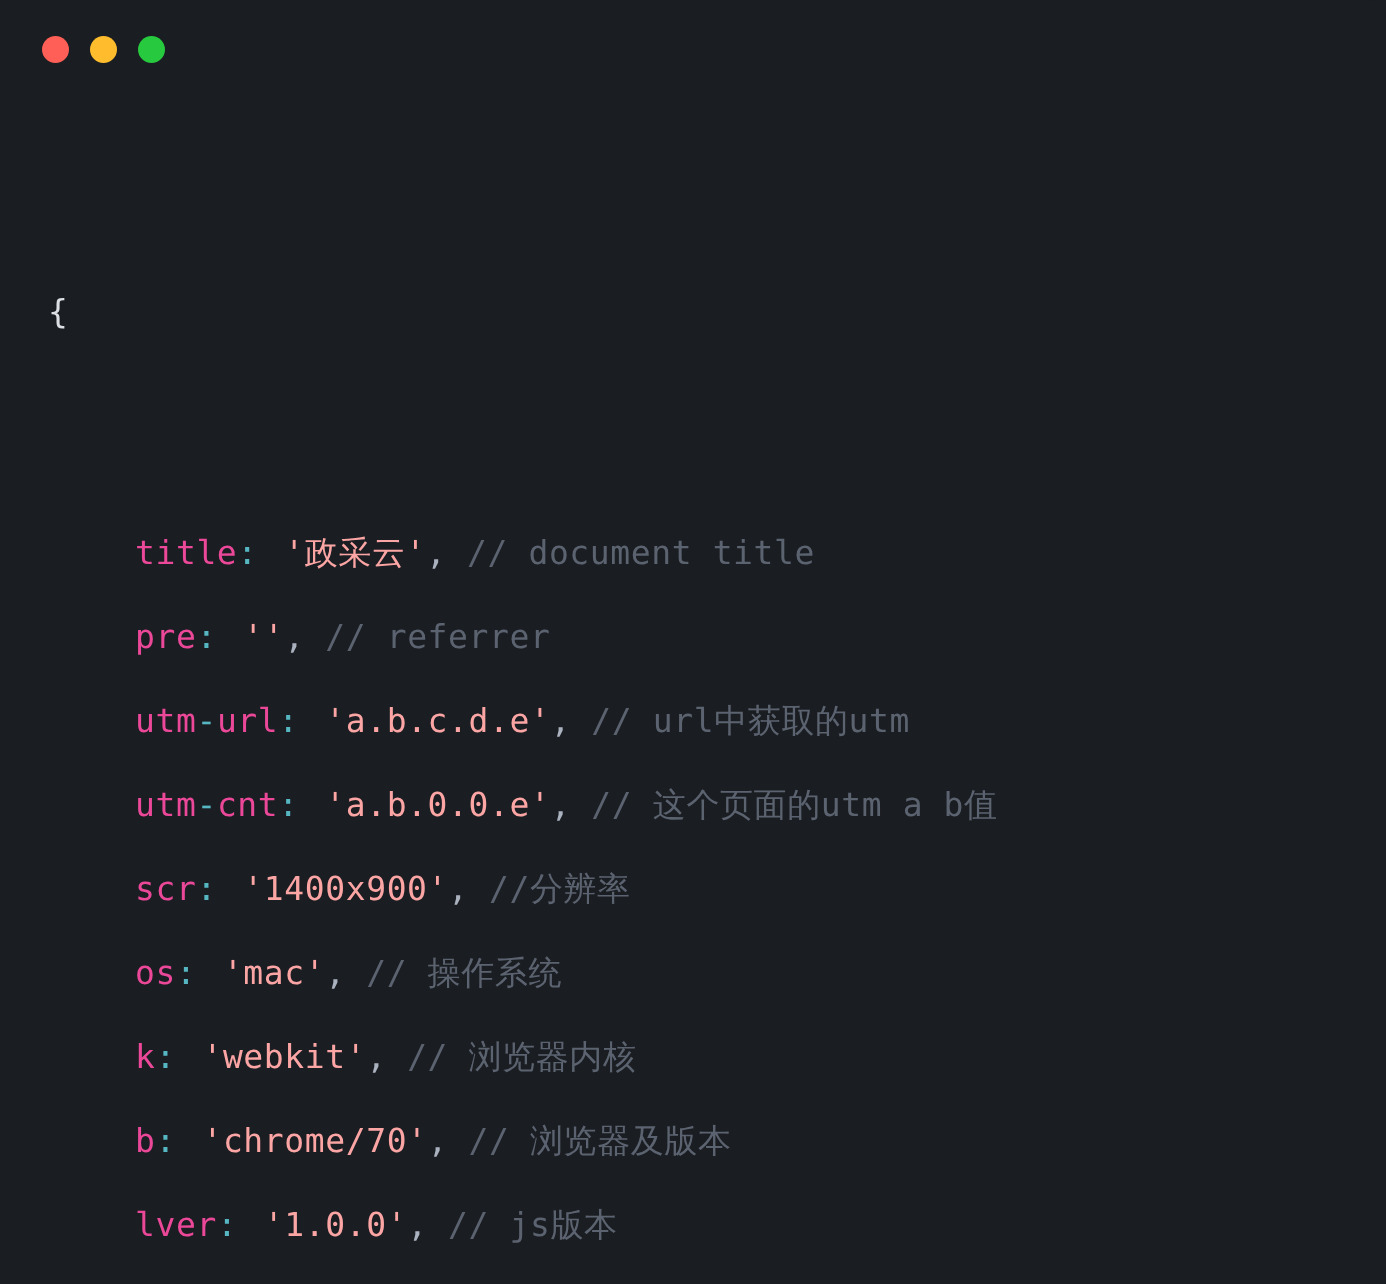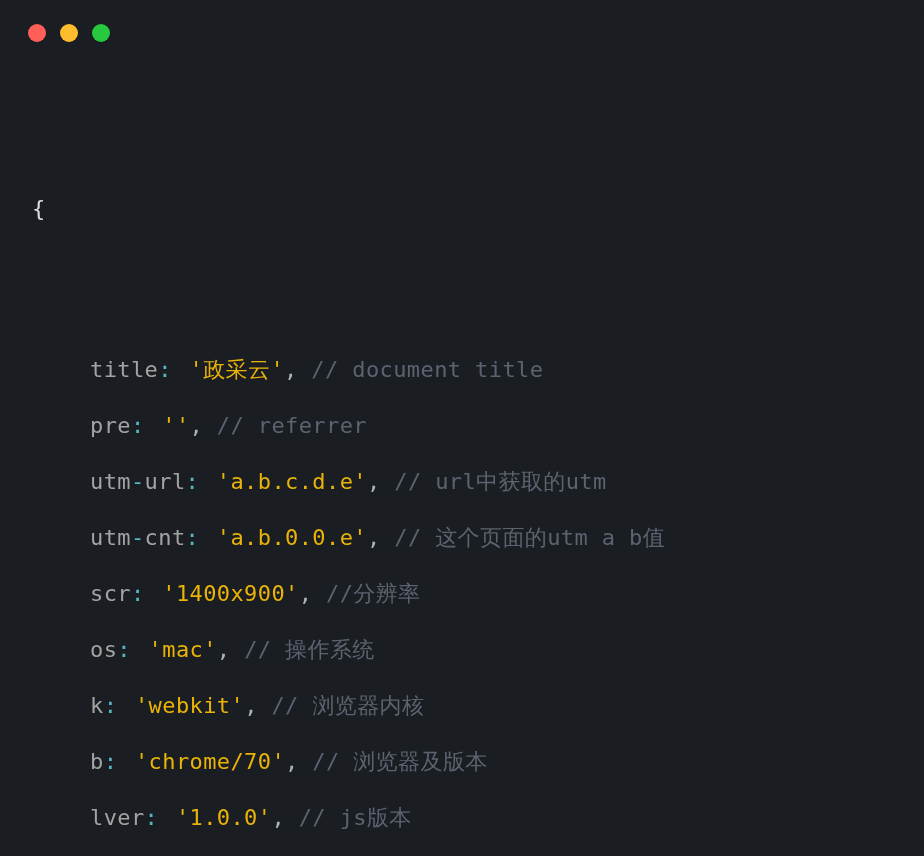--- a/index.html
+++ b/index.html
@@ -44,24 +44,24 @@
     white-space: pre;
     letter-spacing: 0.4px;
   }
   .line {
     height: 56px;
     display: flex;
     align-items: center;
   }
   .indent { padding-left: 58px; }
   .brace { color: #dcdfe4; }
-  .key { color: #a3a3a3; }
+  .key { color: #ec4899; }
   .dash { color: #56b6c2; }
   .colon { color: #56b6c2; margin: 0 4px 0 0; }
-  .str { color: #eab308; }
+  .str { color: #fca5a5; }
   .punct { color: #abb2bf; }
   .comment { color: #5c6370; }
 </style>
 </head>
 <body>
 
 <div class="window">
   <div class="traffic-lights">
     <div class="dot red"></div>
     <div class="dot yellow"></div>

